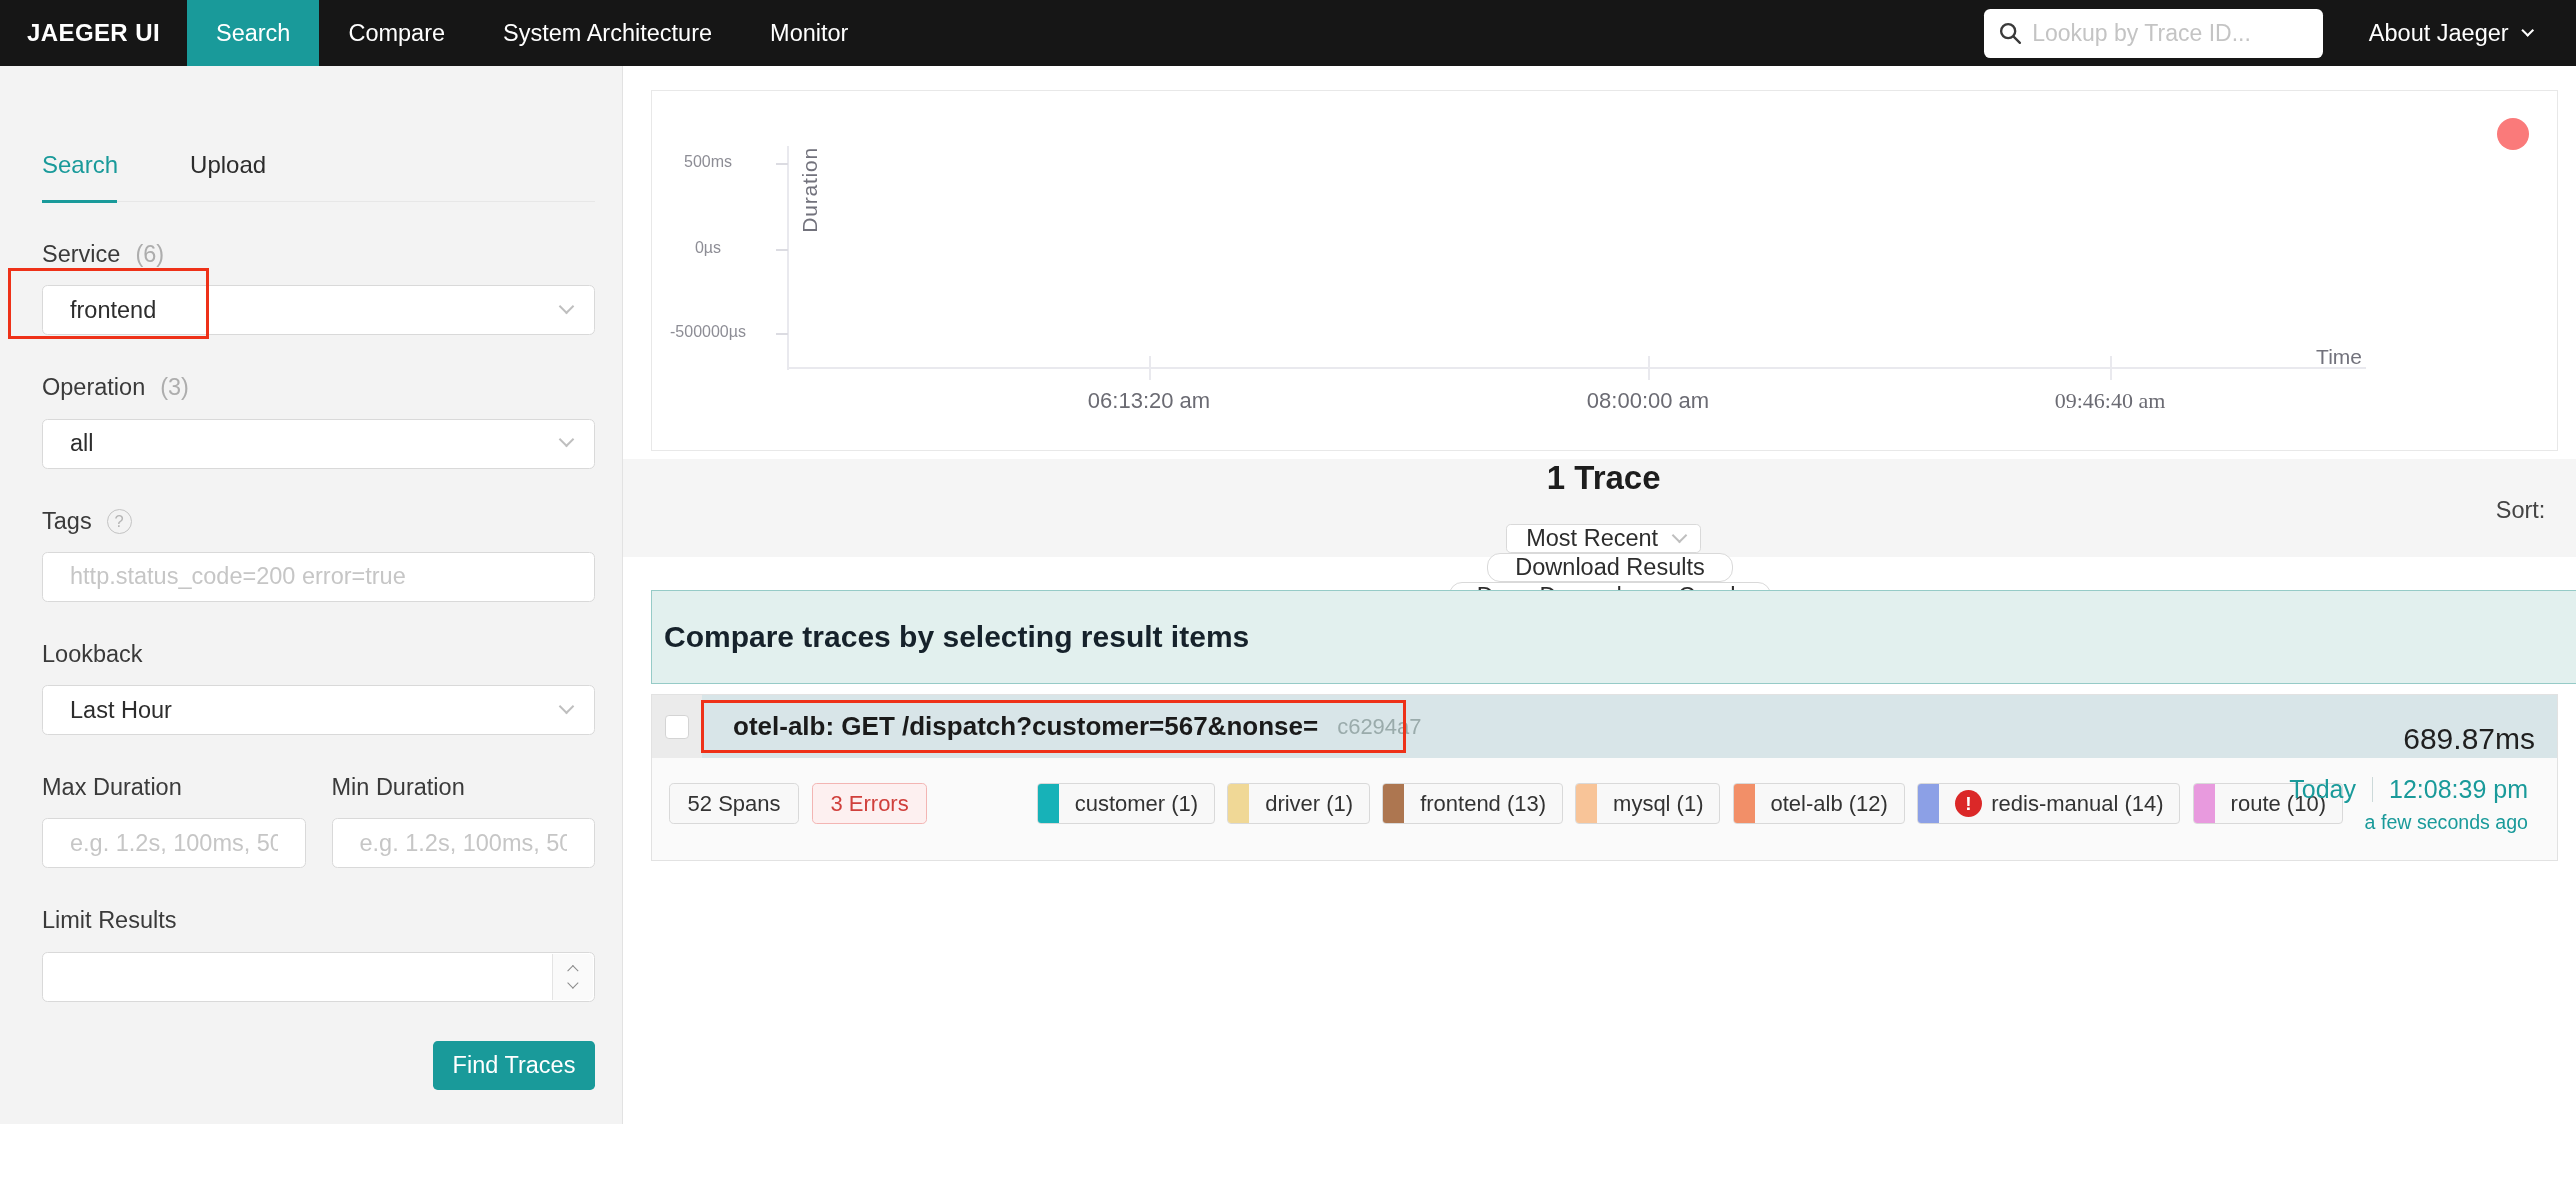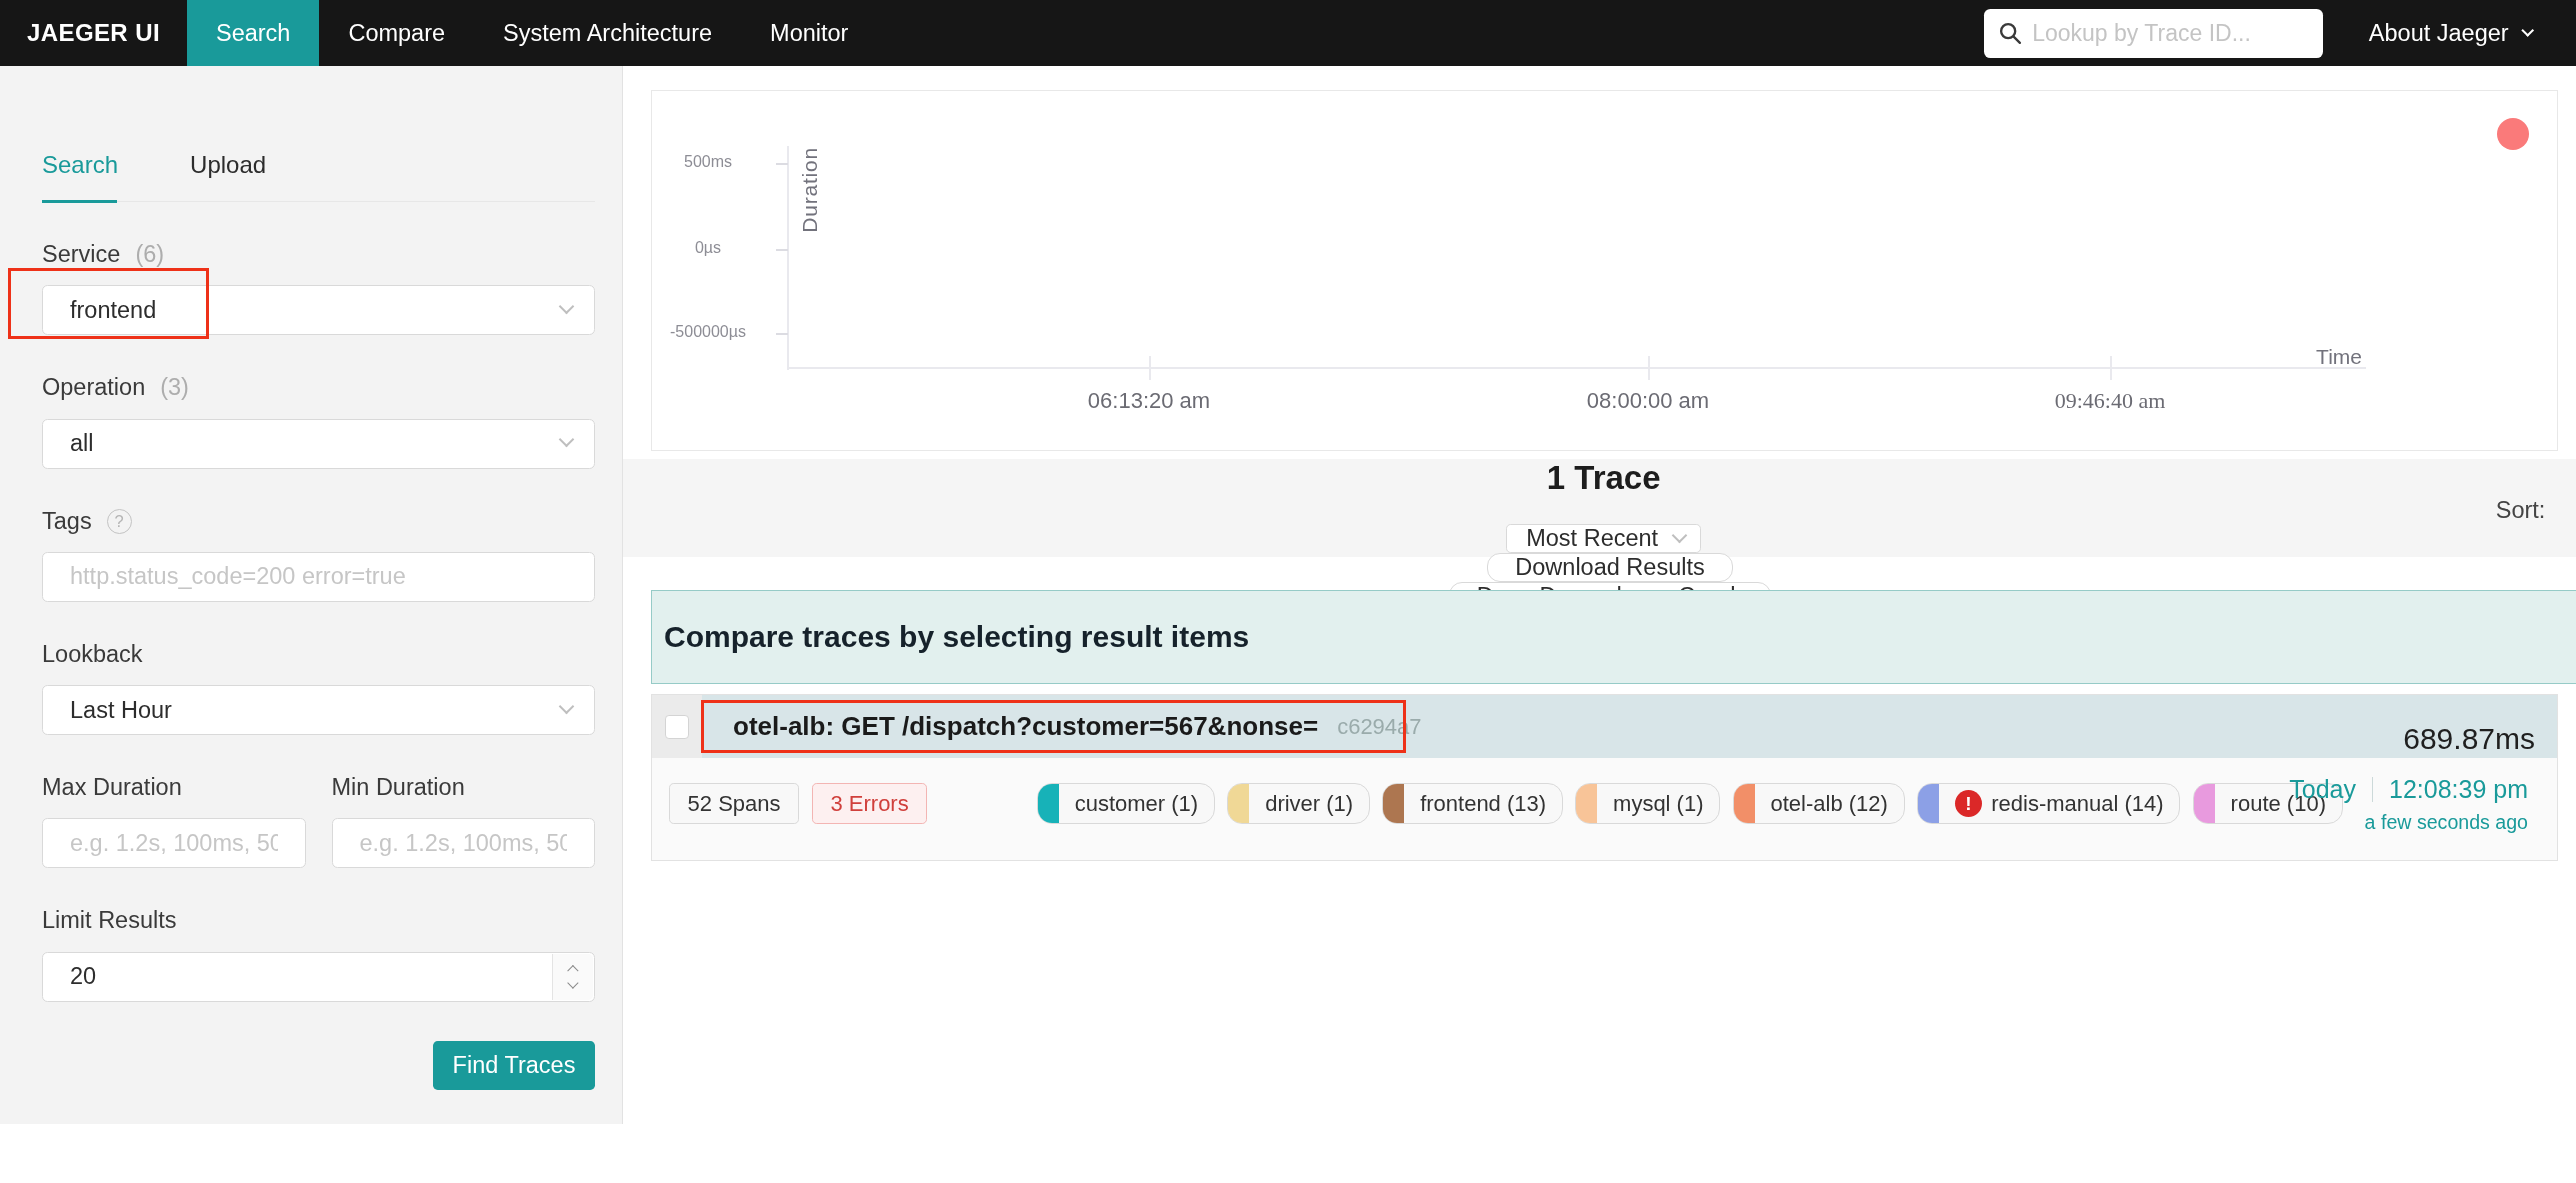--- a/index.html
+++ b/index.html
@@ -94,21 +94,21 @@
   .checkbox { width:24px; height:24px; background:#fff; border:1.6px solid #d4d4d4; border-radius:3.9px; cursor:pointer; }
   .trace-title-wrap { display:flex; align-items:center; padding-left:31px; gap:19px; }
   .trace-title { font-size:26px; font-weight:bold; color:#1a1a1a; }
   .trace-id { font-size:22px; color:#9aabab; }
   .trace-duration { margin-left:auto; display:flex; align-items:center; padding-right:22px; font-size:30px; color:#1f1f1f;margin-top:24px; }
   .trace-body { position:relative; height:100px; }
   .tag-row { position:absolute; left:17.3px; top:25px; display:flex; align-items:center; }
   .pill { height:41px; display:flex; align-items:center; padding:0 17.3px; background:#f8f8f8;
     border:0.8px solid #d9d9d9; border-radius:4.7px; font-size:22px; color:#333; margin-right:13.3px; }
   .pill.errors { color:#d0403c; background:#fdf0f0; border-color:#f3b5b3; margin-right:110px; }
-  .svc-pill { height:41px; display:flex; align-items:stretch; border:0.8px solid #d9d9d9; border-radius:15px;
+  .svc-pill { height:41px; display:flex; align-items:stretch; border:0.8px solid #d9d9d9; border-radius:4px;
     background:#f8f8f8; margin-right:12.6px; overflow:hidden; }
   .svc-color { width:21px; }
   .svc-label { display:flex; align-items:center; gap:9.4px; padding:0 15.7px; font-size:22px; color:#333; }
   .err-icon { width:27px; height:27px; border-radius:50%; background:#db2828; color:#fff; font-size:19px;
     font-weight:bold; display:inline-flex; align-items:center; justify-content:center; }
   .times { position:absolute; right:29px; top:17.3px; text-align:right; color:#199a9a; }
   .times-line1 { font-size:25px; display:flex; align-items:center; justify-content:flex-end; }
   .times-sep { display:inline-block; width:1.6px; height:25px; background:#ccd9d9; margin:0 15.7px; }
   .times-line2 { font-size:19.6px; margin-top:6.3px; }
 
@@ -194,21 +194,20 @@
       <div class="ctrl">
         <input type="text" placeholder="e.g. 1.2s, 100ms, 500..." style="">
       </div>
     </div>
   </div>
 
   <div class="fld-label">
     <span>Limit Results</span>
   </div>
   <div class="ctrl">
-    <input type="text" value="20" style="">
     <span class="spinner">
       <span class="spin-up"></span>
       <span class="spin-down"></span>
     </span>
   </div>
 
   <button class="find-btn">Find Traces</button>
 </aside>
 
 <div class="anno" style="left:7.8px; top:268px; width:201px; height:71px;"></div>

